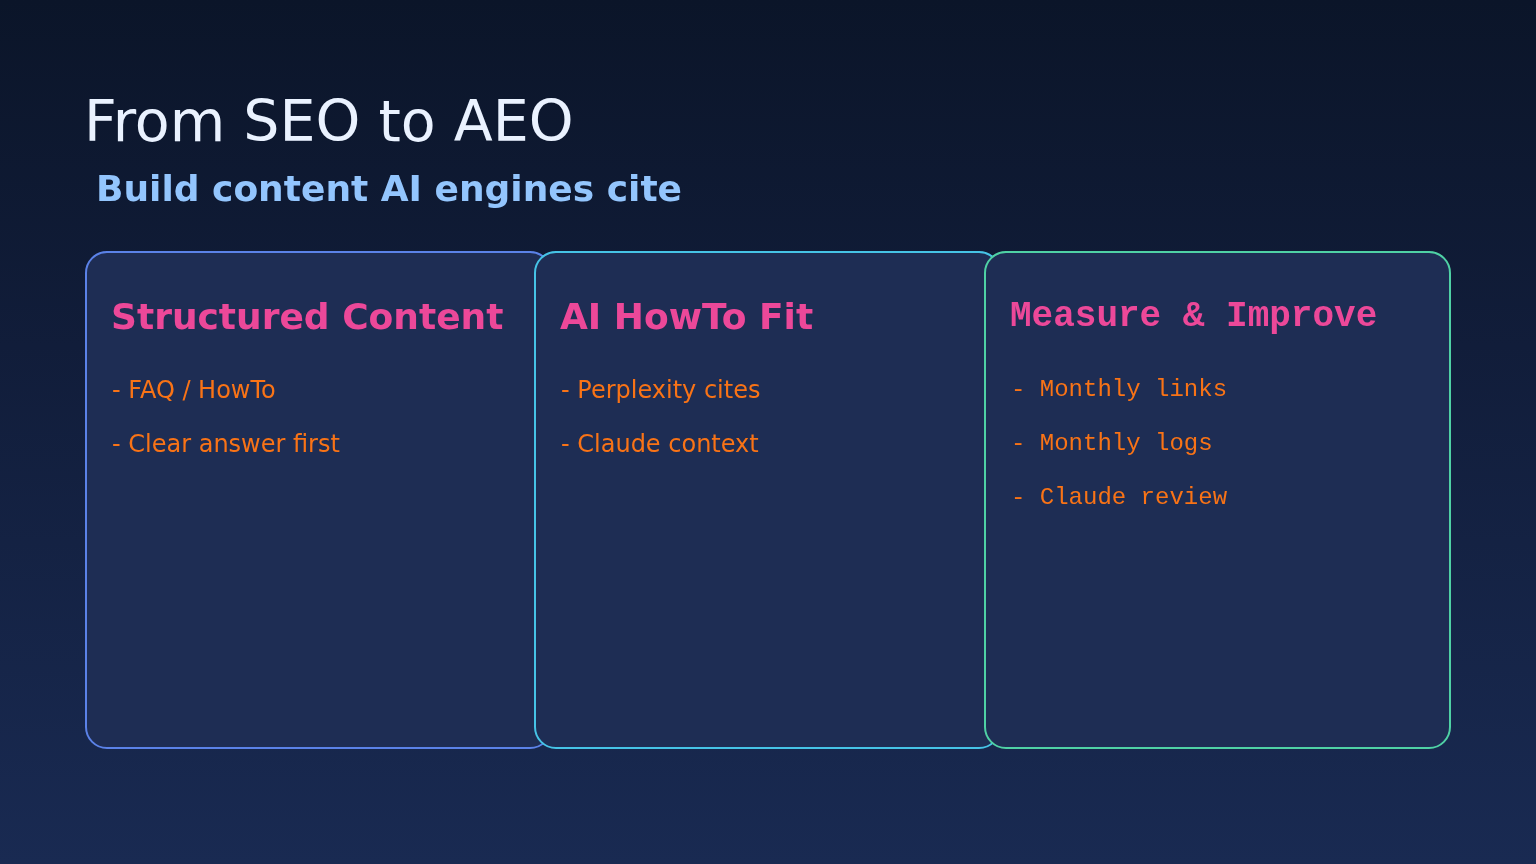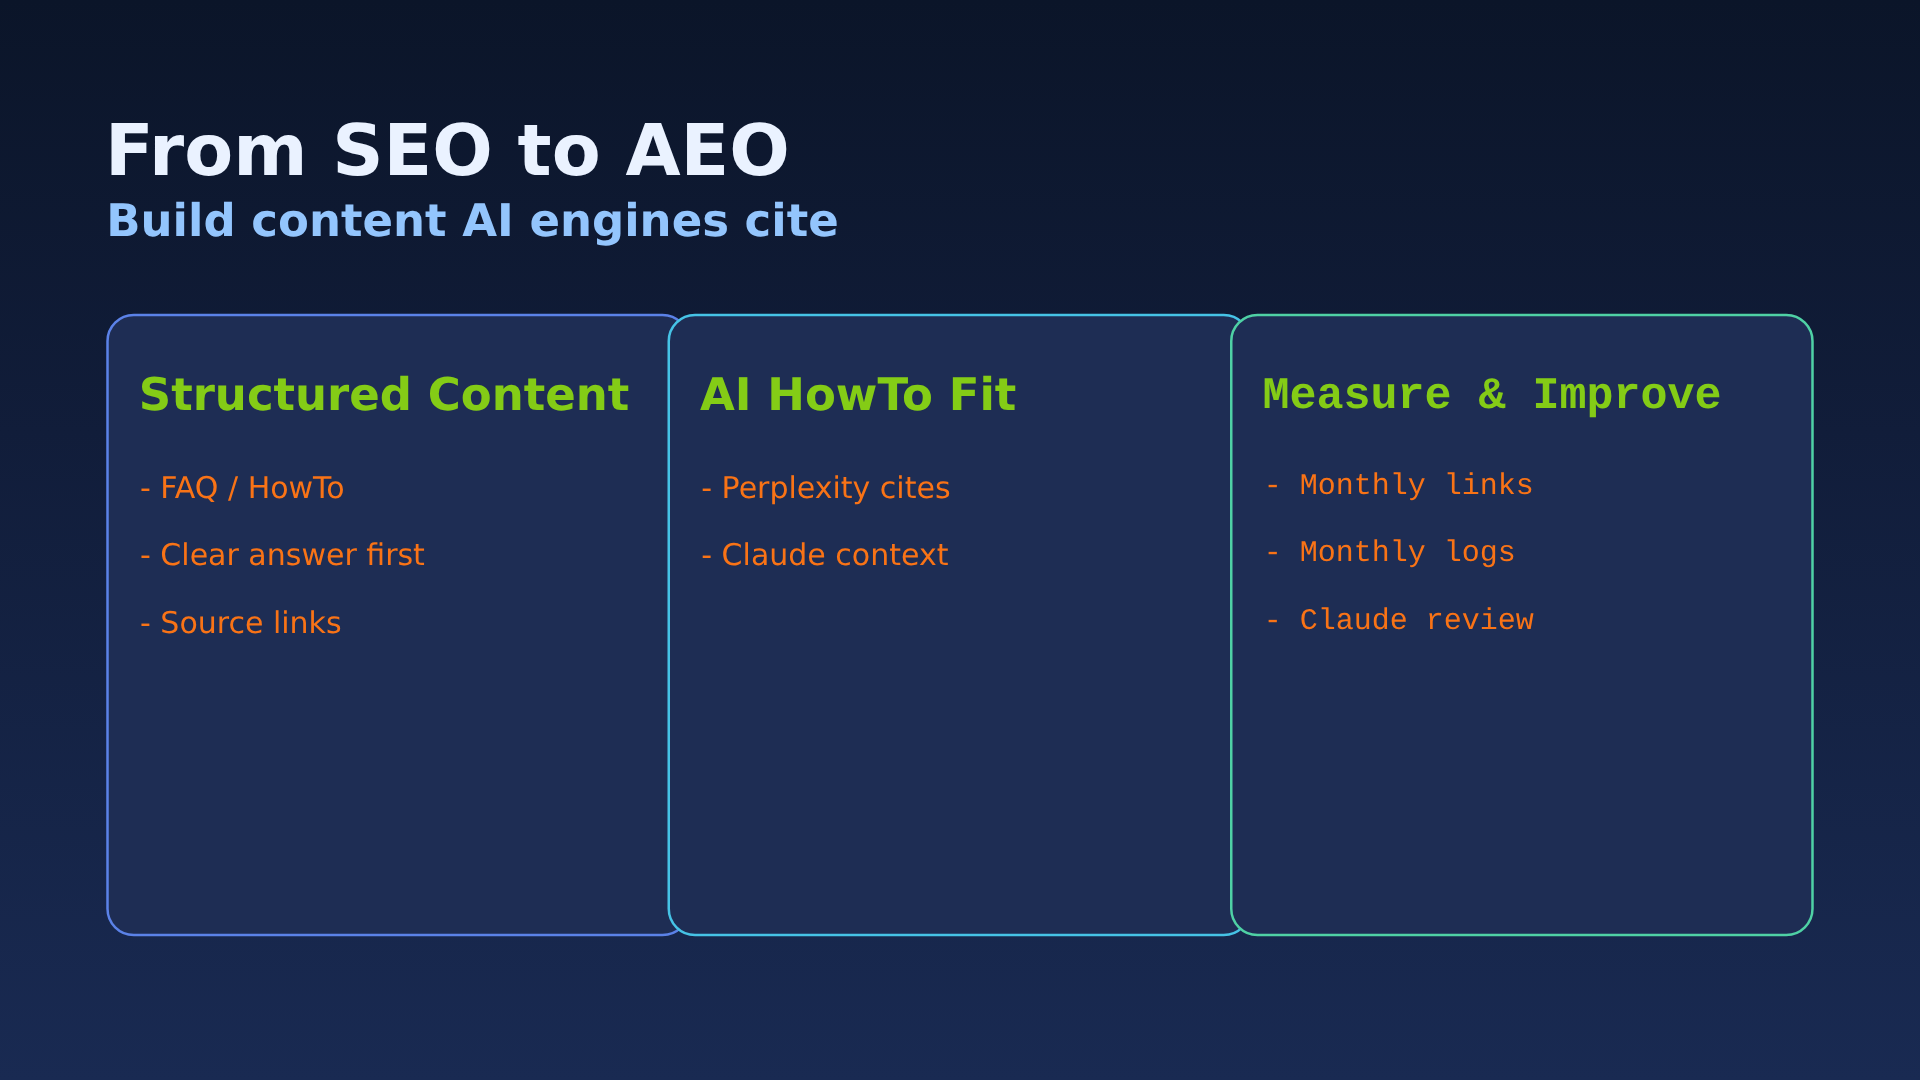--- a/index.html
+++ b/index.html
@@ -3,55 +3,54 @@
   <meta charset="utf-8">
   <style>
     html, body { margin: 0; padding: 0; }
     body {
       width: 1536px; height: 864px; overflow: hidden; position: relative;
       background: linear-gradient(180deg, #0b1529 0%, #111d3a 40%, #192a52 100%);
       font-family: "DejaVu Sans", sans-serif;
     }
     .title {
       position: absolute; left: 84px; top: 86px;
-      font-size: 57px; font-weight: bold; color: #eaf2ff; line-height: 70px;
+      font-size: 57px; font-weight: normal; color: #eaf2ff; line-height: 70px;
       white-space: nowrap;
     }
     .subtitle {
       position: absolute; left: 85px; top: 155px;
       font-size: 36px; font-weight: bold; color: #93c5fd; line-height: 46px;
       white-space: nowrap;
     }
     .card {
       position: absolute; top: 251px; width: 467px; height: 498px;
       box-sizing: border-box; border: 2px solid; border-radius: 22px;
       background: #1e2d54;
     }
     .card-title {
       position: absolute; left: 24px; top: 42px;
-      font-size: 36px; font-weight: bold; color: #84cc16; line-height: 44px;
+      font-size: 36px; font-weight: bold; color: #ec4899; line-height: 44px;
       white-space: nowrap;
     }
     .card-list { position: absolute; left: 25px; top: 122px; margin: 0; padding: 0; list-style: none; }
     .card-list li {
       font-size: 24px; color: #f97316; line-height: 30px; height: 54px; white-space: nowrap;
     }
   </style>
 </head>
 <body>
 
 <h1 class="title" style="margin:0;">From SEO to AEO</h1>
-<h2 class="subtitle" style="margin:0;">Build content AI engines cite</h2>
+<h2 class="subtitle" style="margin:11px;">Build content AI engines cite</h2>
 
 <div class="card" style="left:85px; border-color:#5b82e8; z-index:1;">
   <div class="card-title">Structured Content</div>
   <ul class="card-list">
     <li>- FAQ / HowTo</li>
     <li>- Clear answer first</li>
-    <li>- Source links</li>
   </ul>
 </div>
 
 <div class="card" style="left:534px; border-color:#46c3e6; z-index:2;">
   <div class="card-title">AI HowTo Fit</div>
   <ul class="card-list">
     <li>- Perplexity cites</li>
     <li>- Claude context</li>
   </ul>
 </div>

